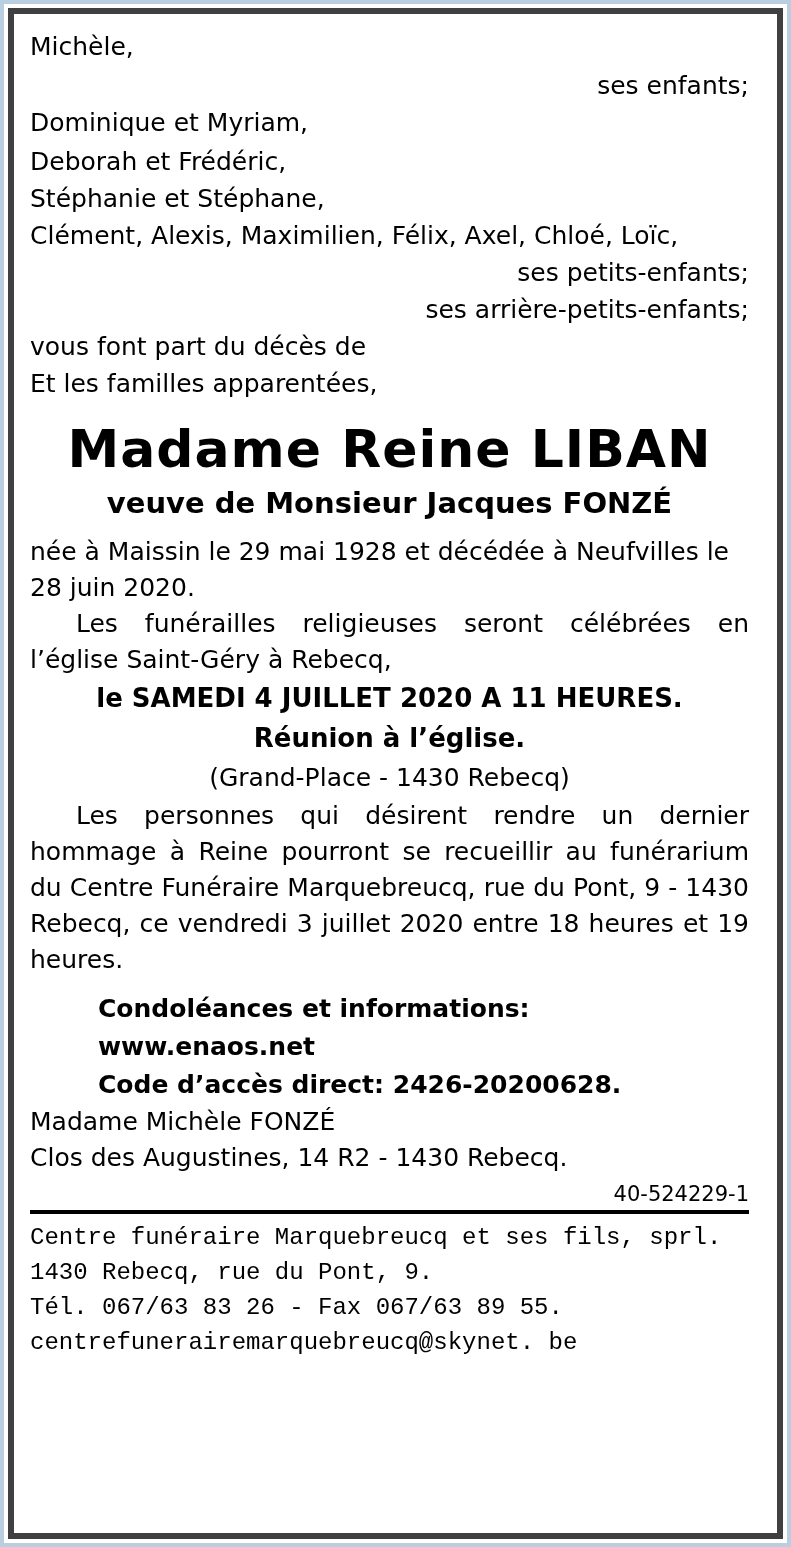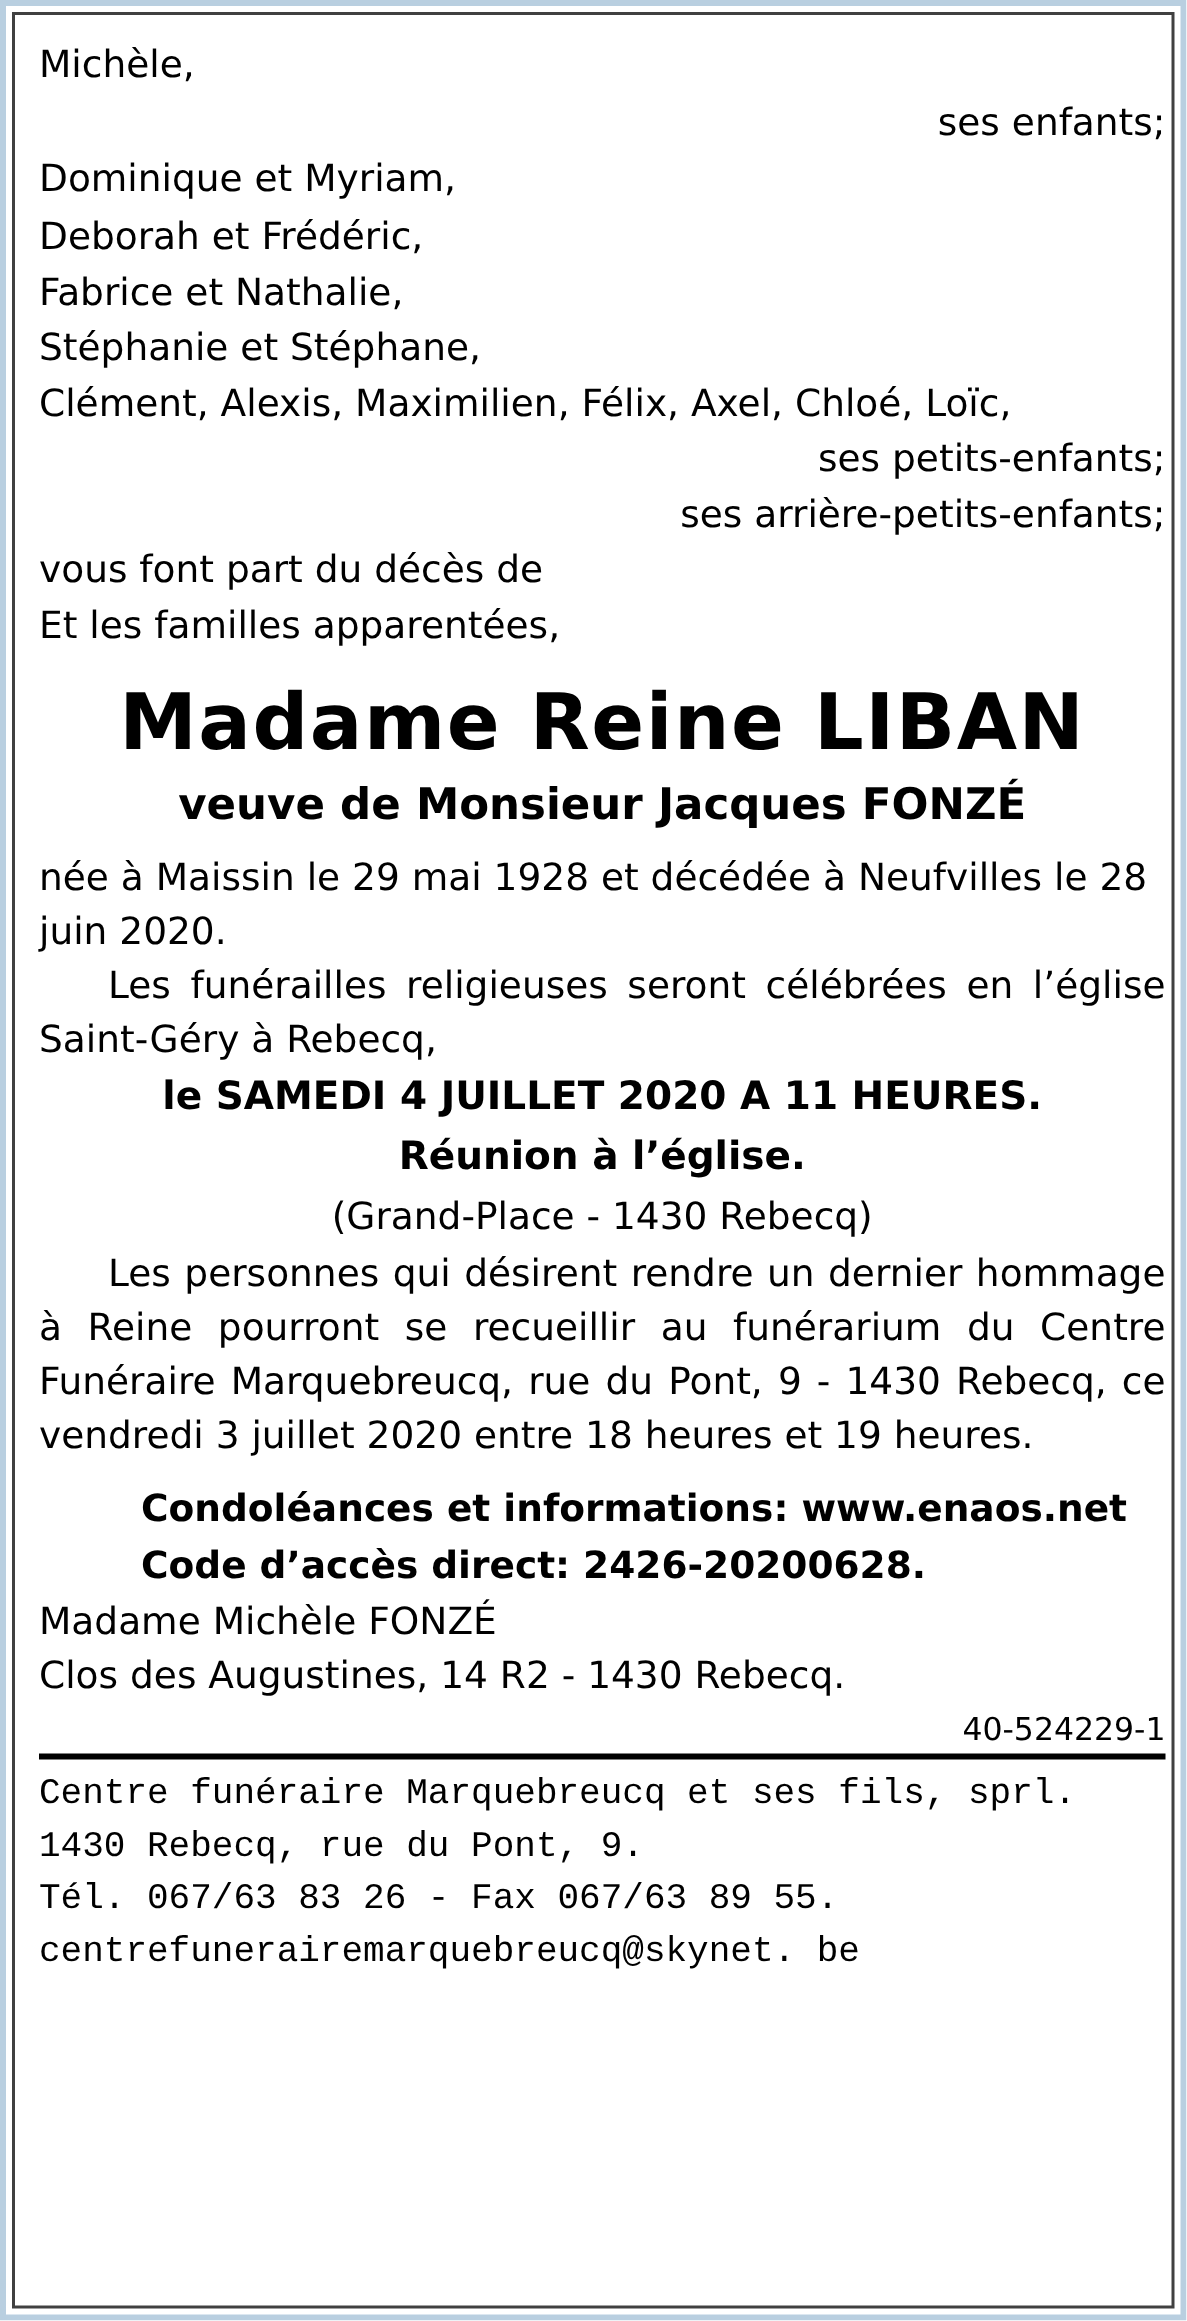--- a/index.html
+++ b/index.html
@@ -18,22 +18,22 @@
     width: 791px;
     height: 1547px;
     border: 4px solid #b9cfe0;
     padding: 4px;
     background: #ffffff;
   }
   .inner {
     box-sizing: border-box;
     width: 100%;
     height: 100%;
-    border: 2px solid #404040;
-    padding: 14px 4px 10px 16px;
+    border: 6px solid #404040;
+    padding: 14px 28px 10px 16px;
     background: #ffffff;
     display: flex;
     flex-direction: column;
   }
   .line {
     font-size: 25px;
     line-height: 37px;
     white-space: pre;
   }
   .right {
@@ -118,21 +118,20 @@
 <body>
 
 <div class="notice">
   <div class="inner">
 
     <div class="line relatives">Michèle,</div>
     <div class="line right">ses enfants;</div>
     <div class="line relatives">Dominique et Myriam,</div>
 
     <div class="line">Deborah et Frédéric,</div>
-    <div class="line">Fabrice et Nathalie,</div>
     <div class="line">Stéphanie et Stéphane,</div>
     <div class="line">Clément, Alexis, Maximilien, Félix, Axel, Chloé, Loïc,</div>
 
     <div class="line right">ses petits-enfants;</div>
     <div class="line right">ses arrière-petits-enfants;</div>
 
     <div class="line">vous font part du décès de</div>
     <div class="line">Et les familles apparentées,</div>
 
     <div class="name">Madame  Reine  LIBAN</div>

